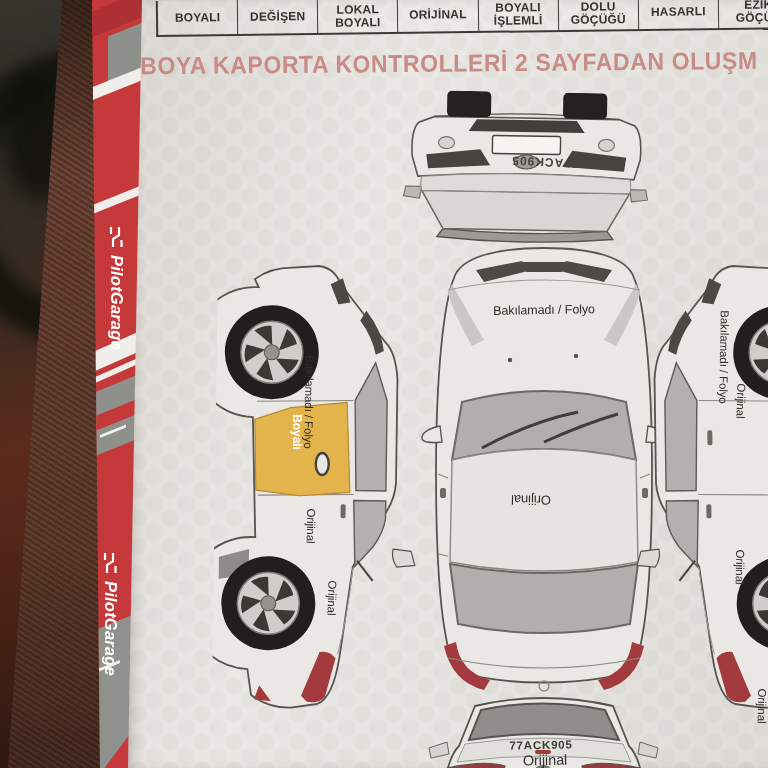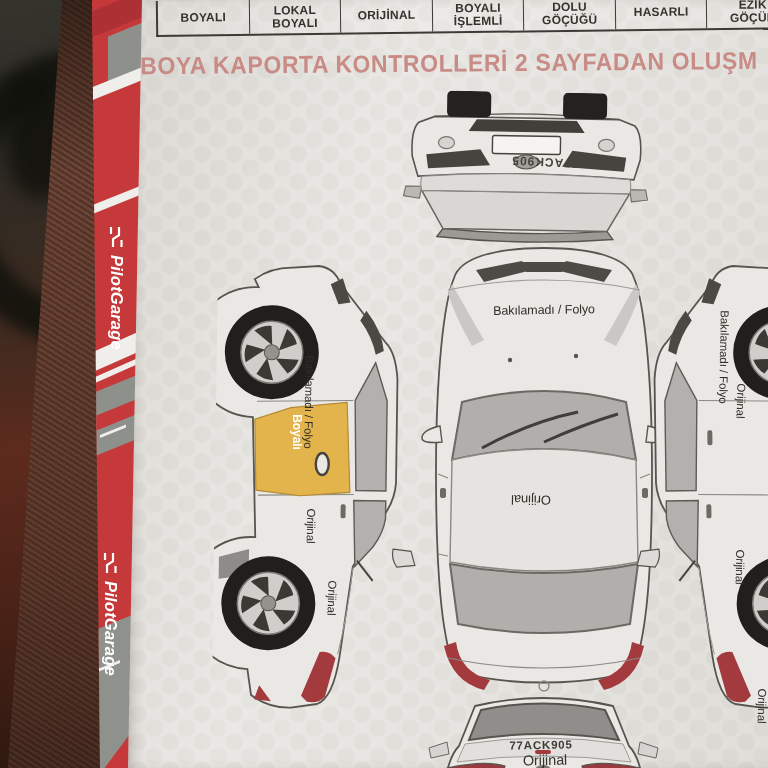--- a/index.html
+++ b/index.html
@@ -155,20 +155,21 @@
           <path d="M436,158 L452,146 L450,163 Z" fill="#a33a3e"></path>
           <path d="M300,170 L308,200 L330,200 L326,170 Z" fill="#8d8c88"></path>
           <use href="#wheel" x="103" y="150"></use>
           <use href="#wheel" x="354" y="150"></use>
         </g>
       </defs>
     </svg>
 
     <div class="htable">
       <div class="cell">BOYALI</div>
+      <div class="cell">DEĞİŞEN</div>
       <div class="cell">LOKAL
 BOYALI</div>
       <div class="cell">ORİJİNAL</div>
       <div class="cell">BOYALI
 İŞLEMLİ</div>
       <div class="cell">DOLU
 GÖÇÜĞÜ</div>
       <div class="cell">HASARLI</div>
       <div class="cell">EZİK
 GÖÇÜK</div>

